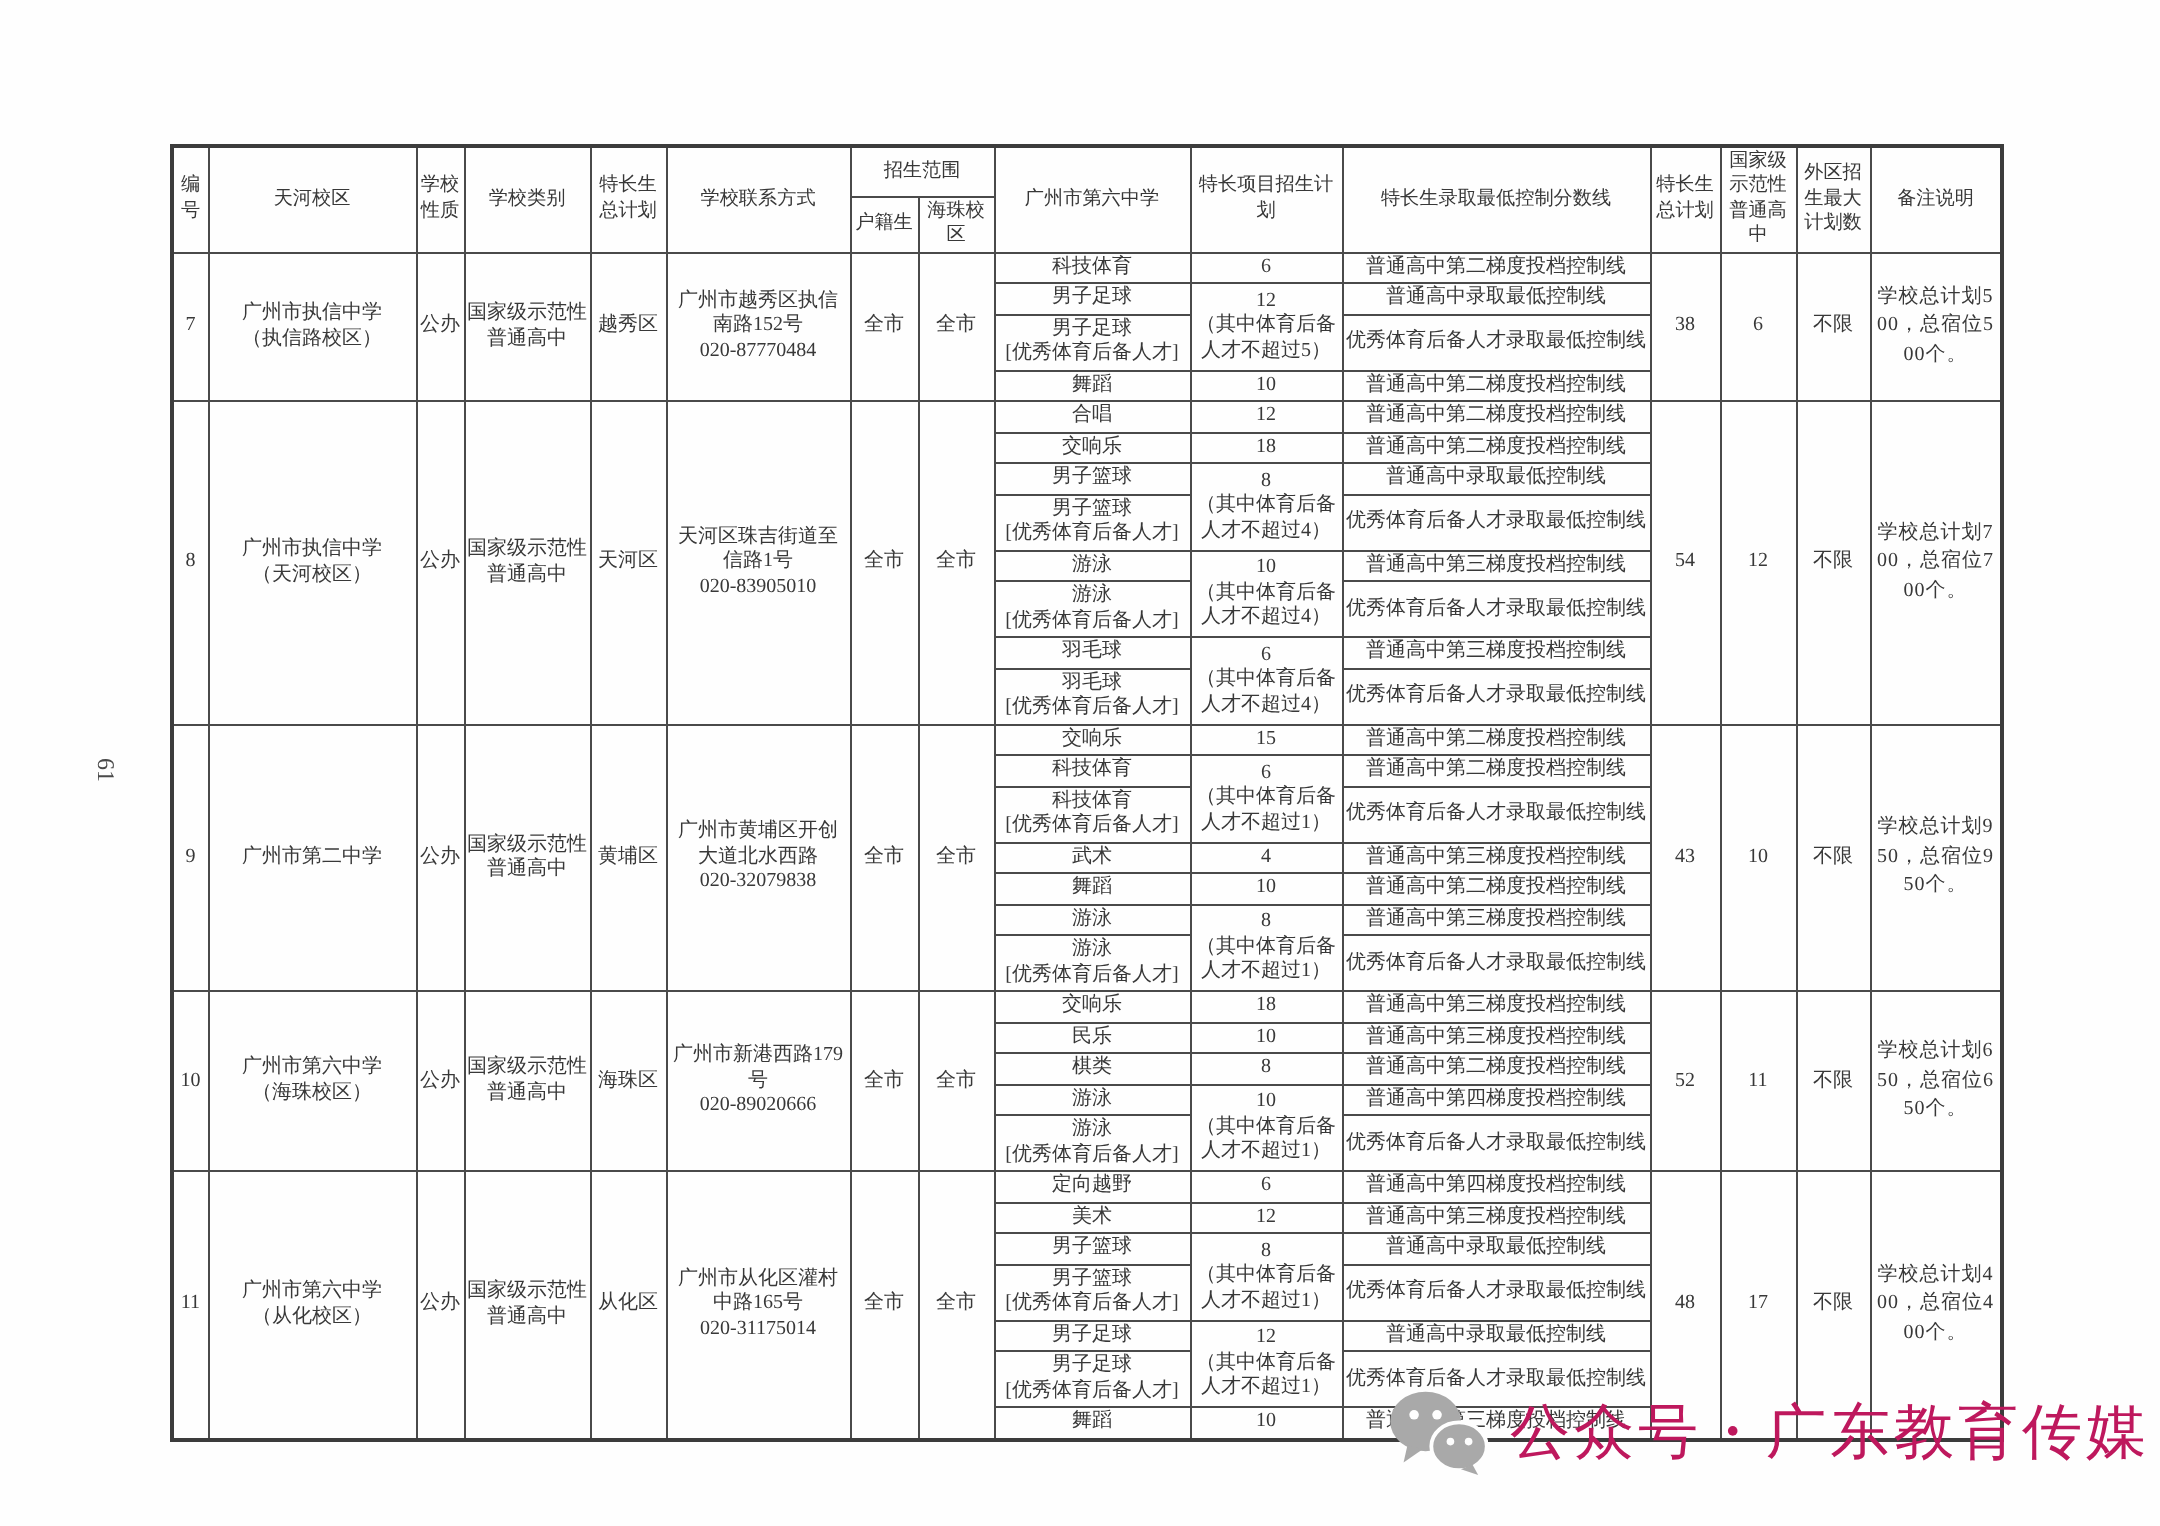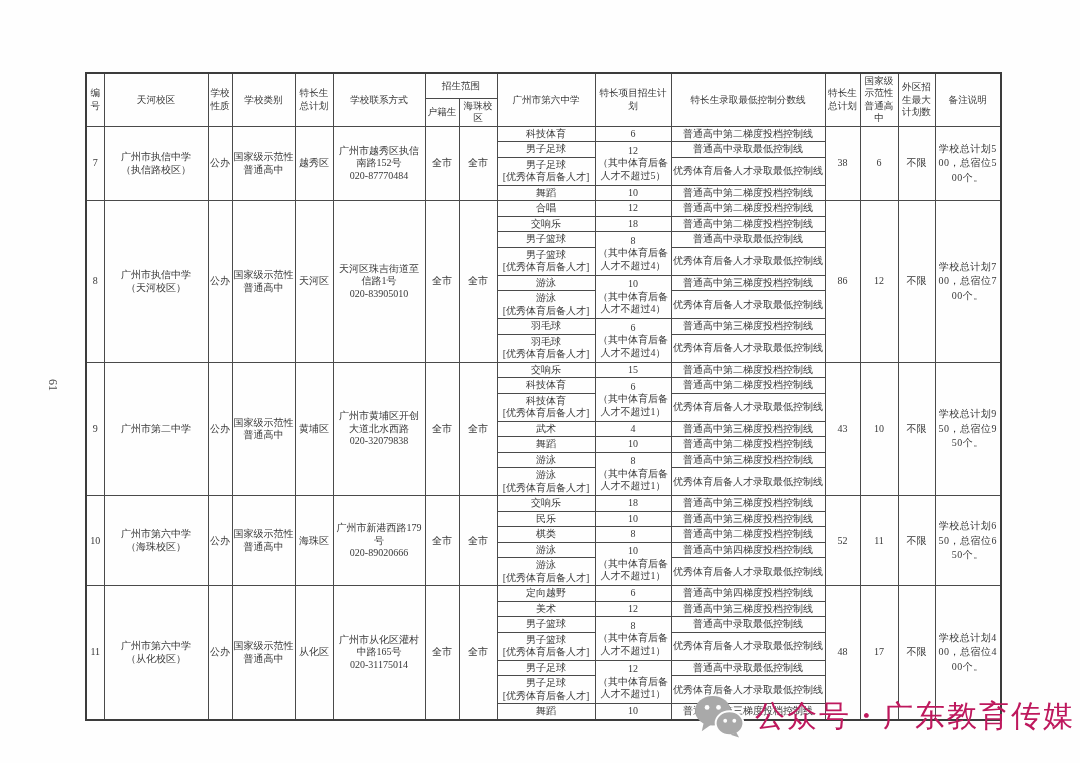--- a/index.html
+++ b/index.html
@@ -211,21 +211,21 @@
           <td>
             <span class="cell-line">合唱</span>
           </td>
           <td>
             <span class="cell-line">12</span>
           </td>
           <td>
             <span class="cell-line">普通高中第二梯度投档控制线</span>
           </td>
           <td rowspan="8">
-            <span class="cell-line">86</span>
+            <span class="cell-line">54</span>
           </td>
           <td rowspan="8">
             <span class="cell-line">12</span>
           </td>
           <td rowspan="8">
             <span class="cell-line">不限</span>
           </td>
           <td class="al remark" rowspan="8">
             <span class="cell-line">学校总计划700，总宿位700个。</span>
           </td>

